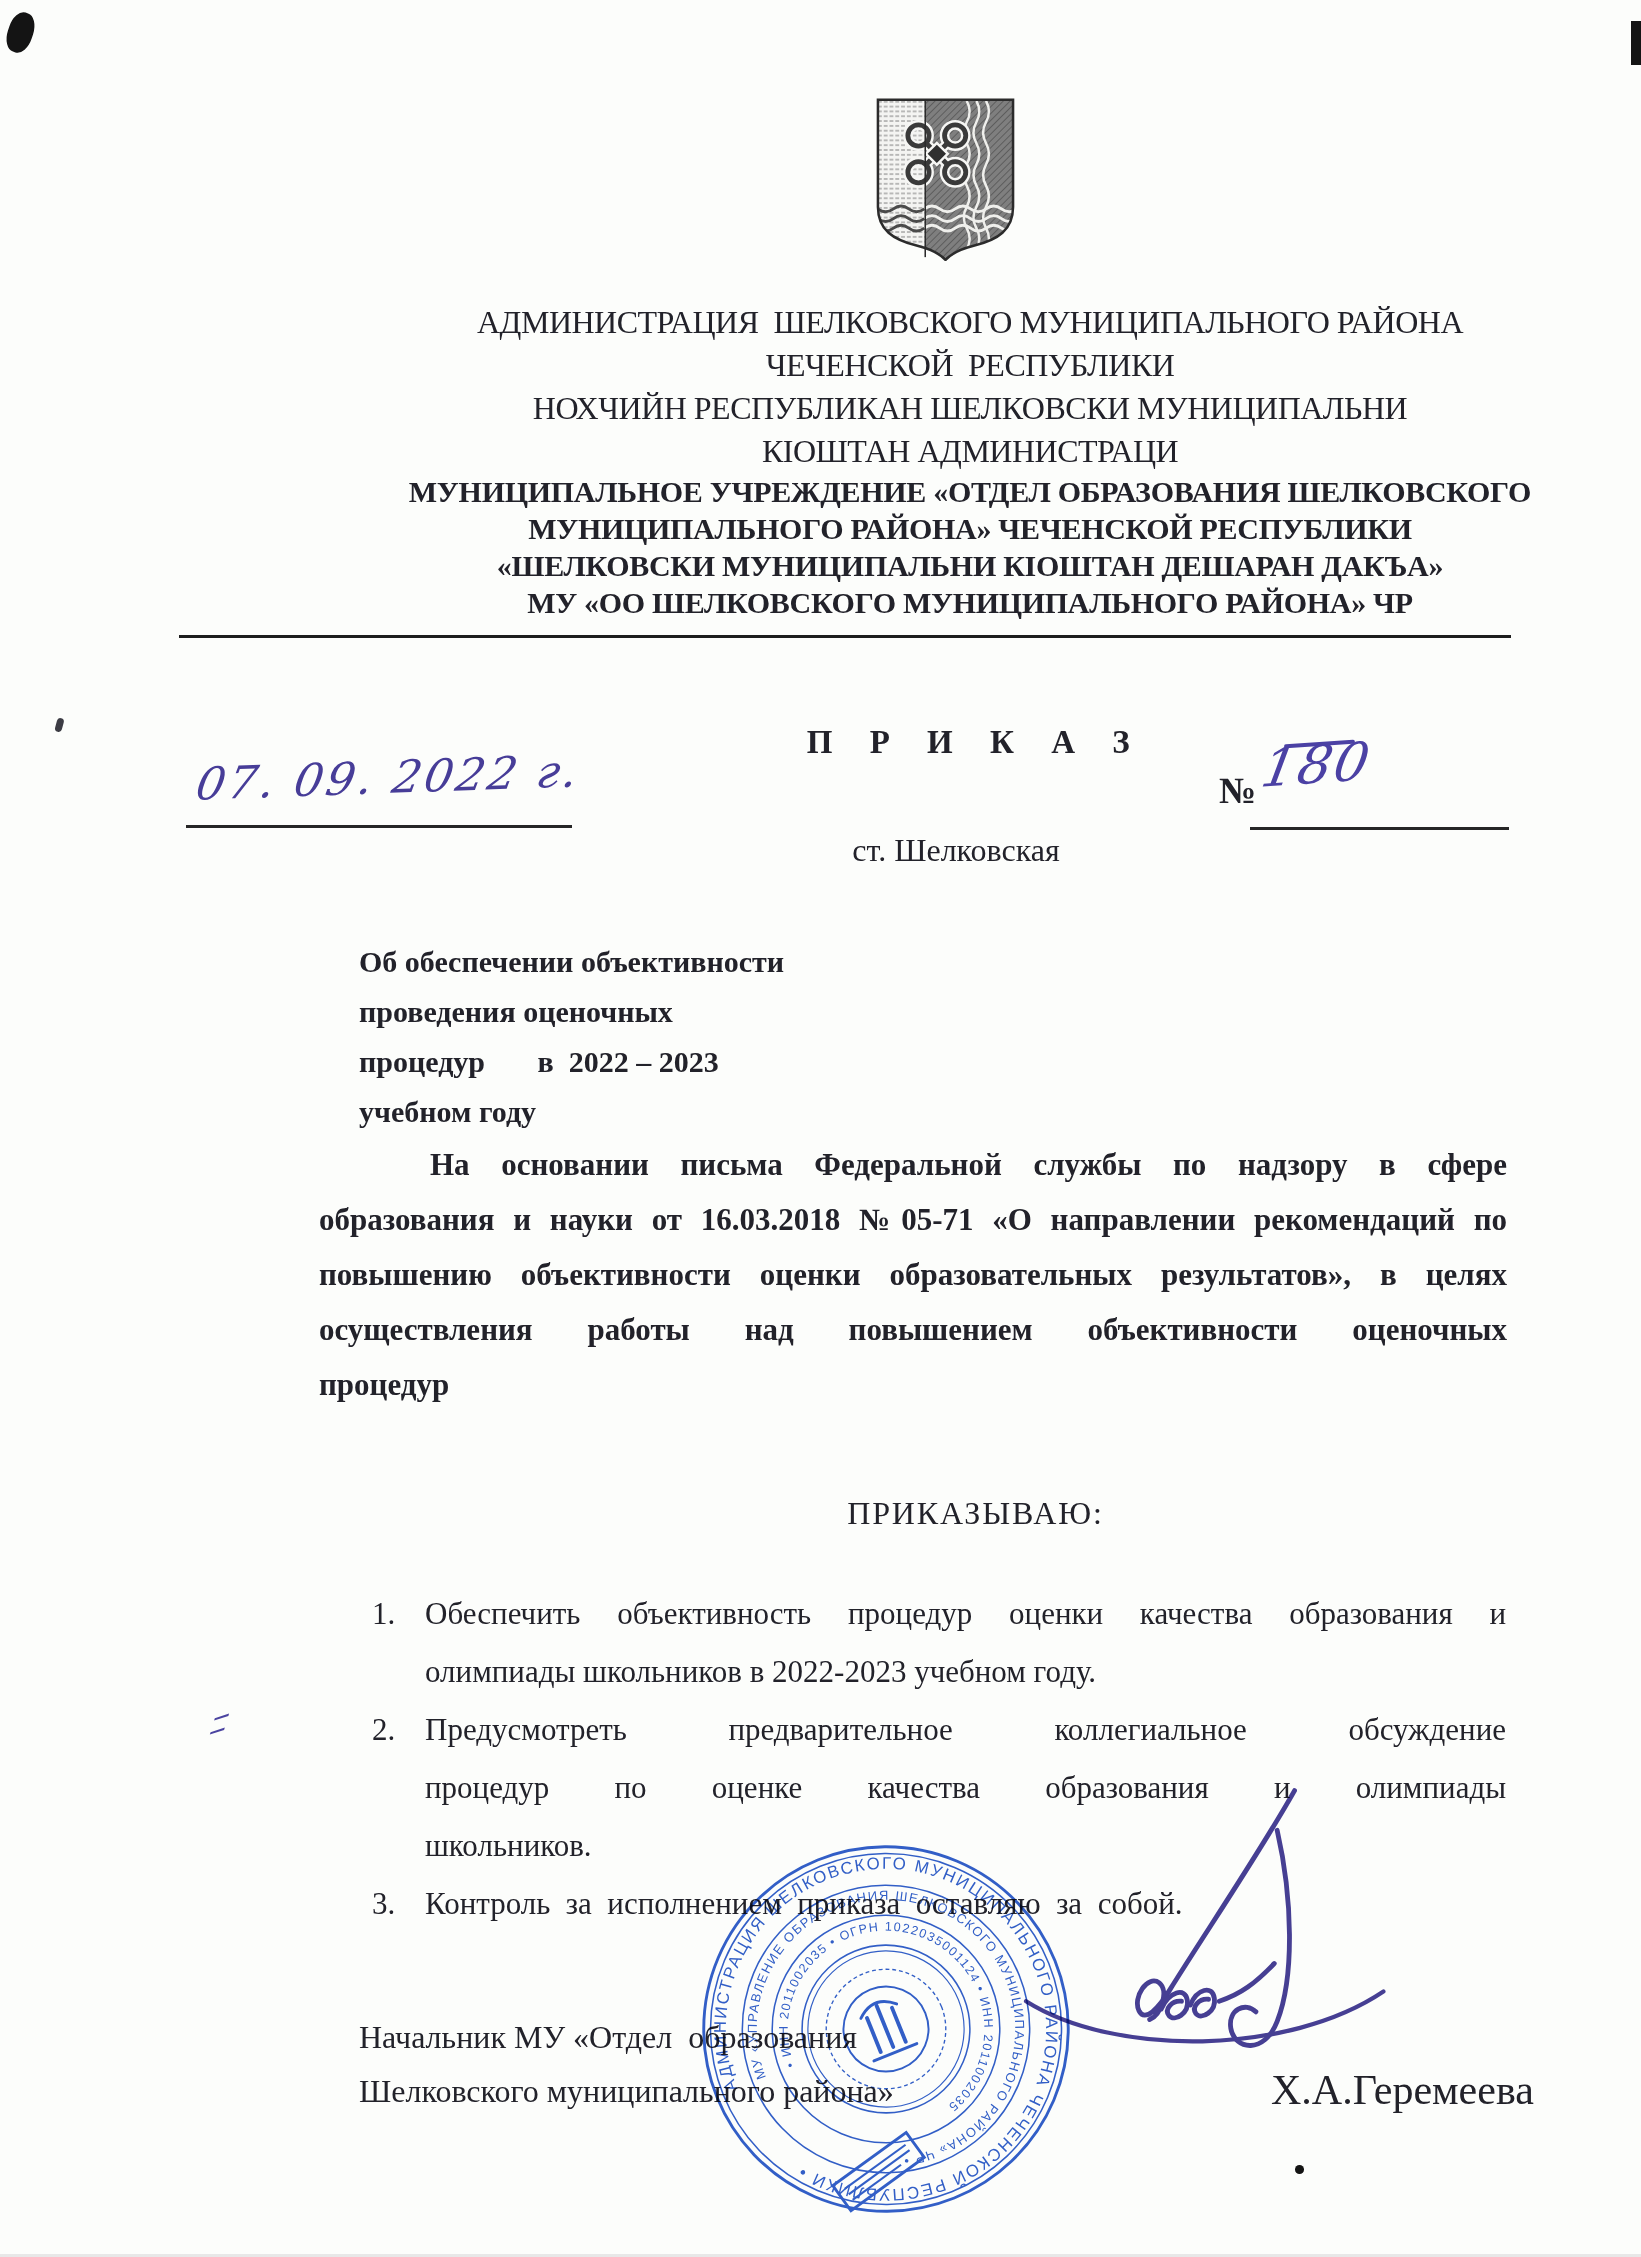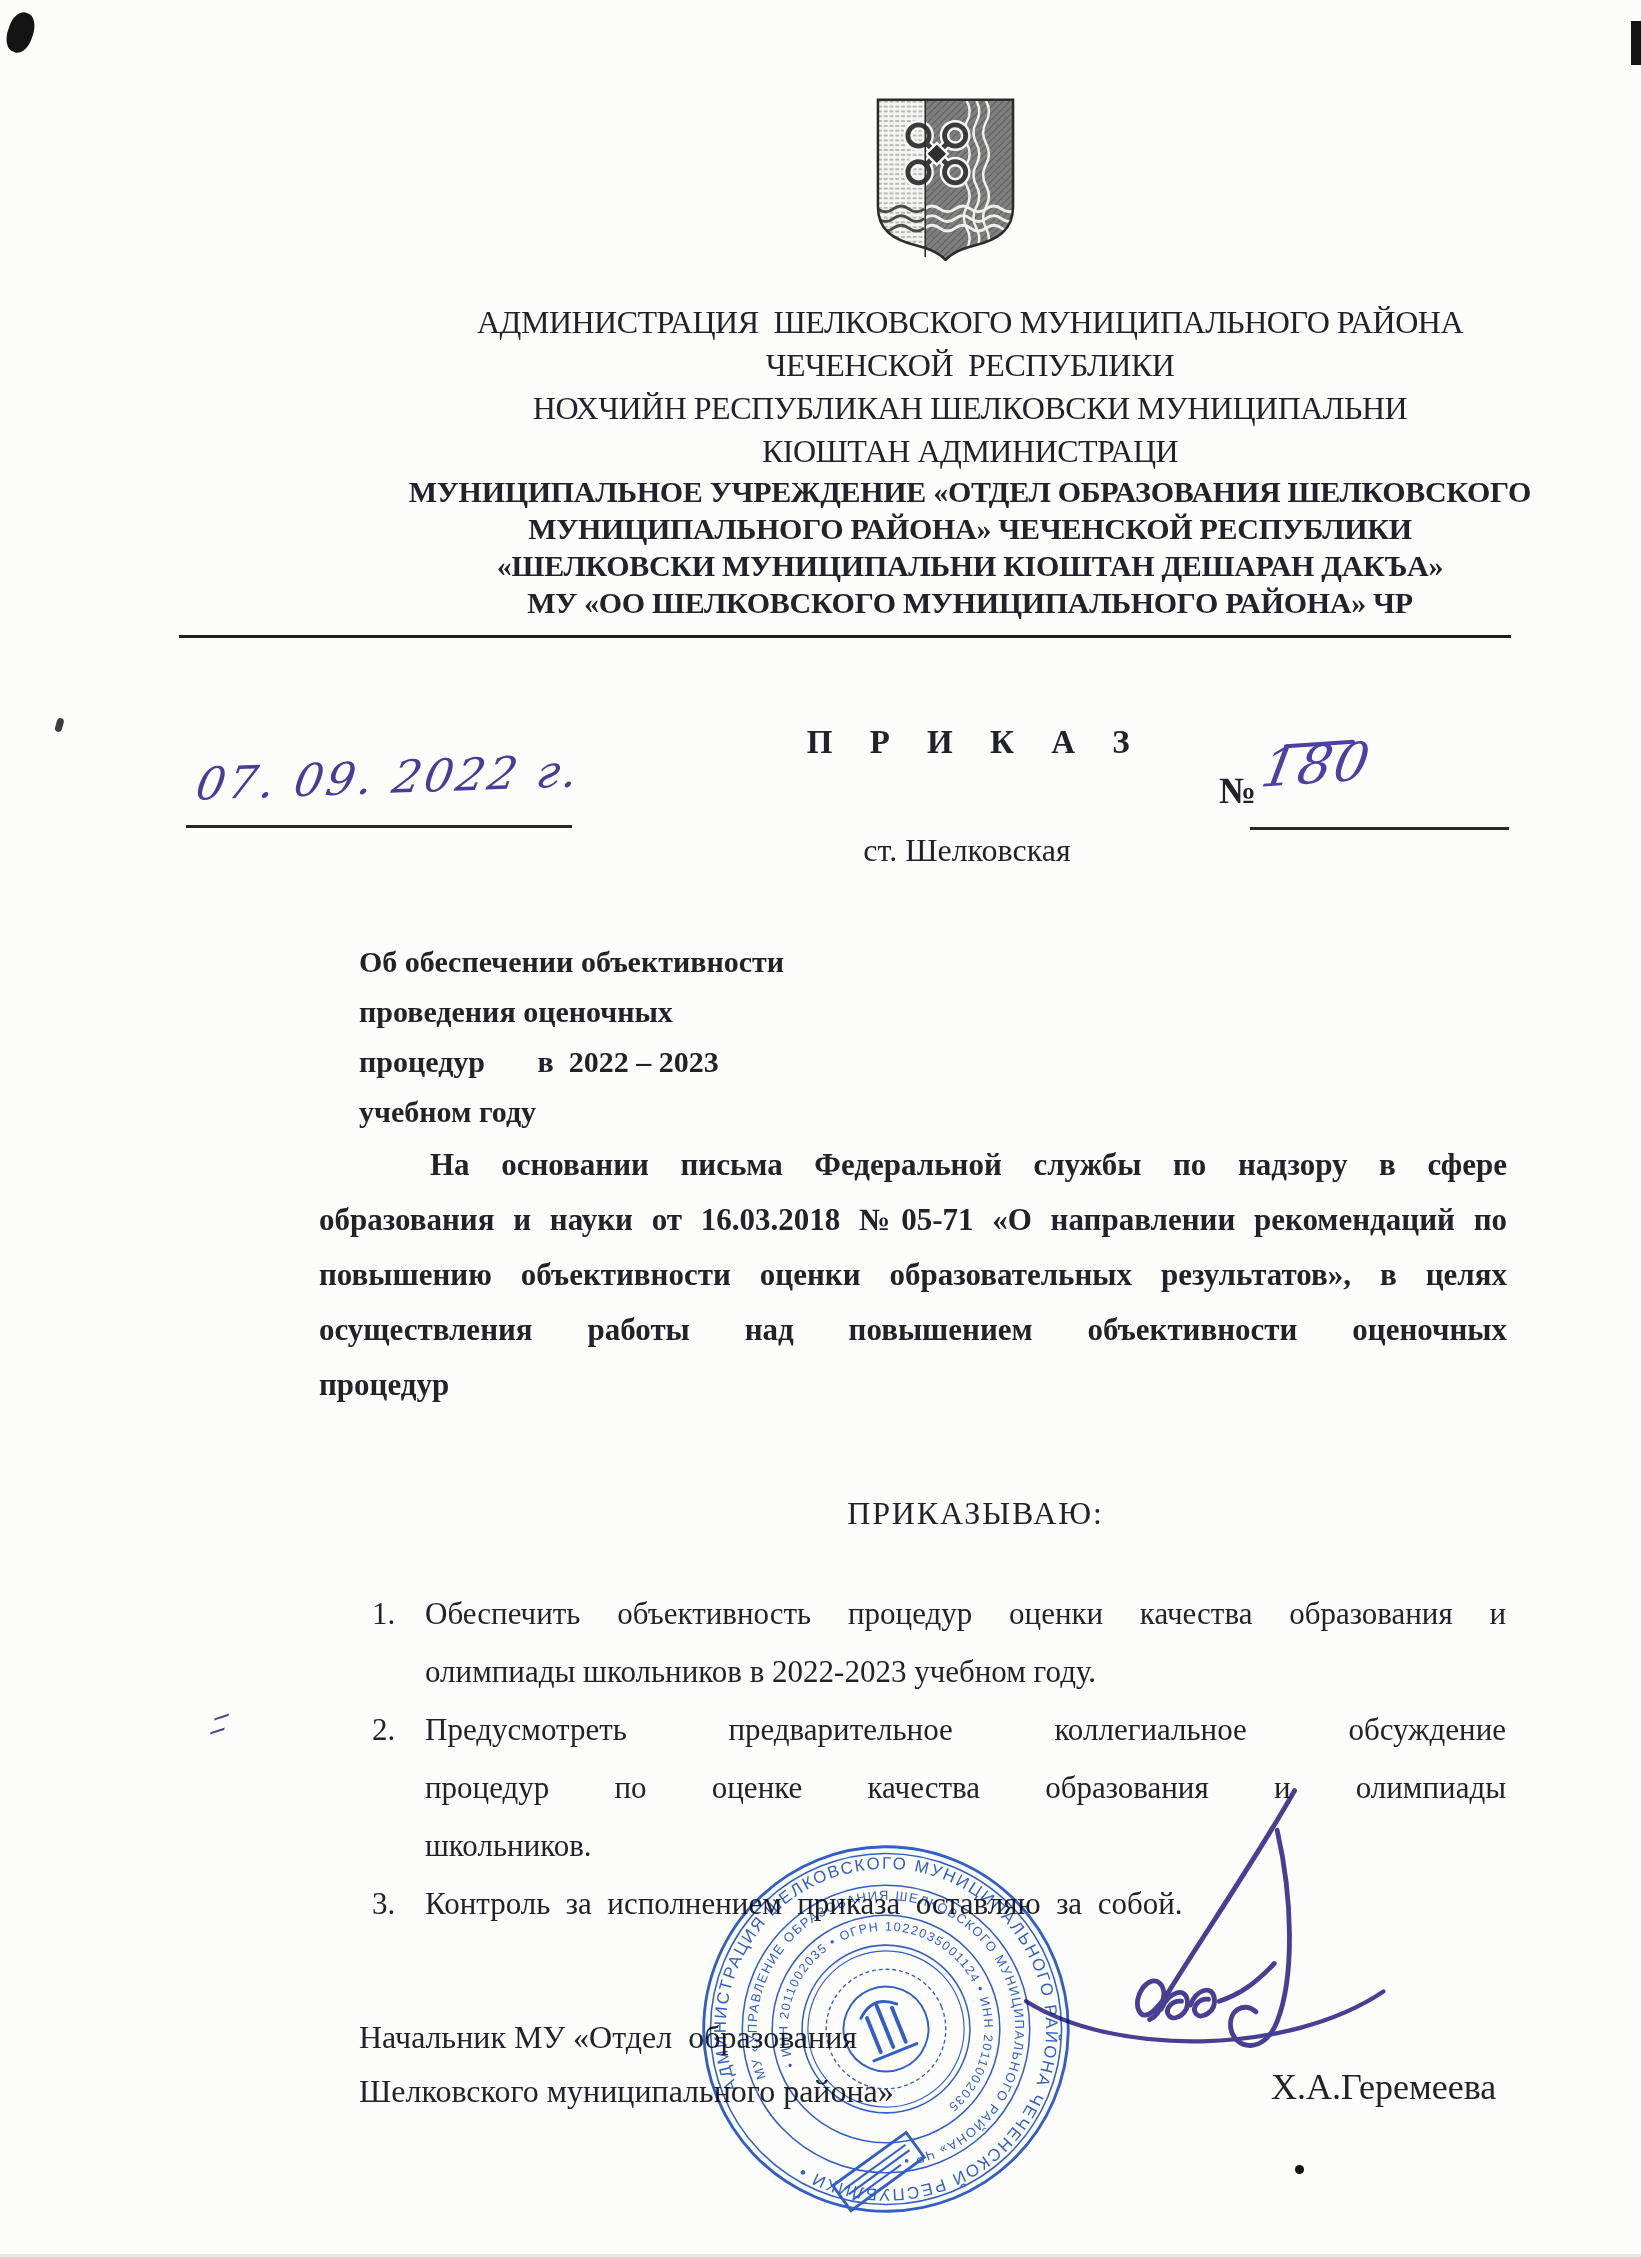--- a/index.html
+++ b/index.html
@@ -22,40 +22,40 @@
   #order-title{left:319px;top:724px;width:1313px;text-align:center;
     font-size:33px;font-weight:700;letter-spacing:14.5px;}
   #date-hw{left:198px;top:751px;font-family:"DejaVu Serif",serif;font-style:italic;
     font-size:45px;color:#473d98;letter-spacing:2.9px;transform:skewX(-12deg) rotate(-2deg);white-space:pre;}
   #date-underline{left:186px;top:825px;width:386px;height:2.9px;background:#262626;}
   #num-label{left:1219px;top:769px;font-size:37px;font-weight:700;}
   #num-hw{left:1263px;top:734px;font-family:"DejaVu Serif",serif;font-style:italic;
     font-size:53px;color:#4b41a4;transform:skewX(-14deg) rotate(-4deg);letter-spacing:1.9px;}
   #num-flourish{left:1284px;top:742px;width:71px;height:3.9px;background:#4b41a4;transform:rotate(-4deg);border-radius:1.9px;}
   #num-underline{left:1250px;top:827px;width:259px;height:2.9px;background:#262626;}
-  #place{left:330px;top:832px;width:1274px;text-align:center;font-size:32px;}
+  #place{left:319px;top:832px;width:1274px;text-align:center;font-size:32px;}
   
   #subject{left:359px;top:937px;width:579px;}
   .subj-line{font-size:30px;font-weight:700;line-height:50px;white-space:pre;}
   
   #body-par{left:319px;top:1137px;width:1188px;font-size:31px;font-weight:bold;}
   #body-par .ln{height:55px;line-height:55px;white-space:nowrap;}
   .fj{text-align:justify;text-align-last:justify;white-space:normal !important;}
   #body-par .ln.first{text-indent:111px;}
   
   #resolution{left:319px;top:1495px;width:1313px;text-align:center;font-size:32px;letter-spacing:1.9px;}
   
   #list{left:372px;top:1585px;width:1134px;font-size:31px;}
   .item{position:relative;padding-left:53px;}
   .item .num{position:absolute;left:0;top:0;height:58px;line-height:58px;}
   .item .ln{height:58px;line-height:58px;white-space:pre;}
   
   #sign-pos{left:359px;top:2010px;width:734px;}
   #sign-pos div{font-size:32px;line-height:54px;white-space:pre;}
-  #sign-name{left:1271px;top:2066px;font-size:36px;}
+  #sign-name{left:1271px;top:2066px;font-size:42px;}
   #stamp{left:697px;top:1840px;mix-blend-mode:multiply;opacity:0.93;}
   #signature-ink{left:970px;top:1777px;mix-blend-mode:multiply;}
   
   .speck{background:#141414;}
   #speck-tl{left:7.7px;top:11.6px;width:25px;height:41px;border-radius:45%;transform:rotate(18deg);}
   #speck-right{left:1631px;top:21px;width:10.6px;height:44px;}
   #speck-quote{left:56px;top:718px;width:6.8px;height:13.5px;border-radius:3.9px;transform:rotate(15deg);background:#3c3c44;}
   #speck-dot{left:1295px;top:2165px;width:8.7px;height:8.7px;border-radius:50%;}
   #speck-z{left:212px;top:1717px;width:15.4px;height:9.7px;border-top:2.9px solid #4a43a0;border-bottom:2.9px solid #4a43a0;transform:rotate(-18deg) skewX(-35deg);}
   svg text{font-family:"Liberation Sans", sans-serif;}

